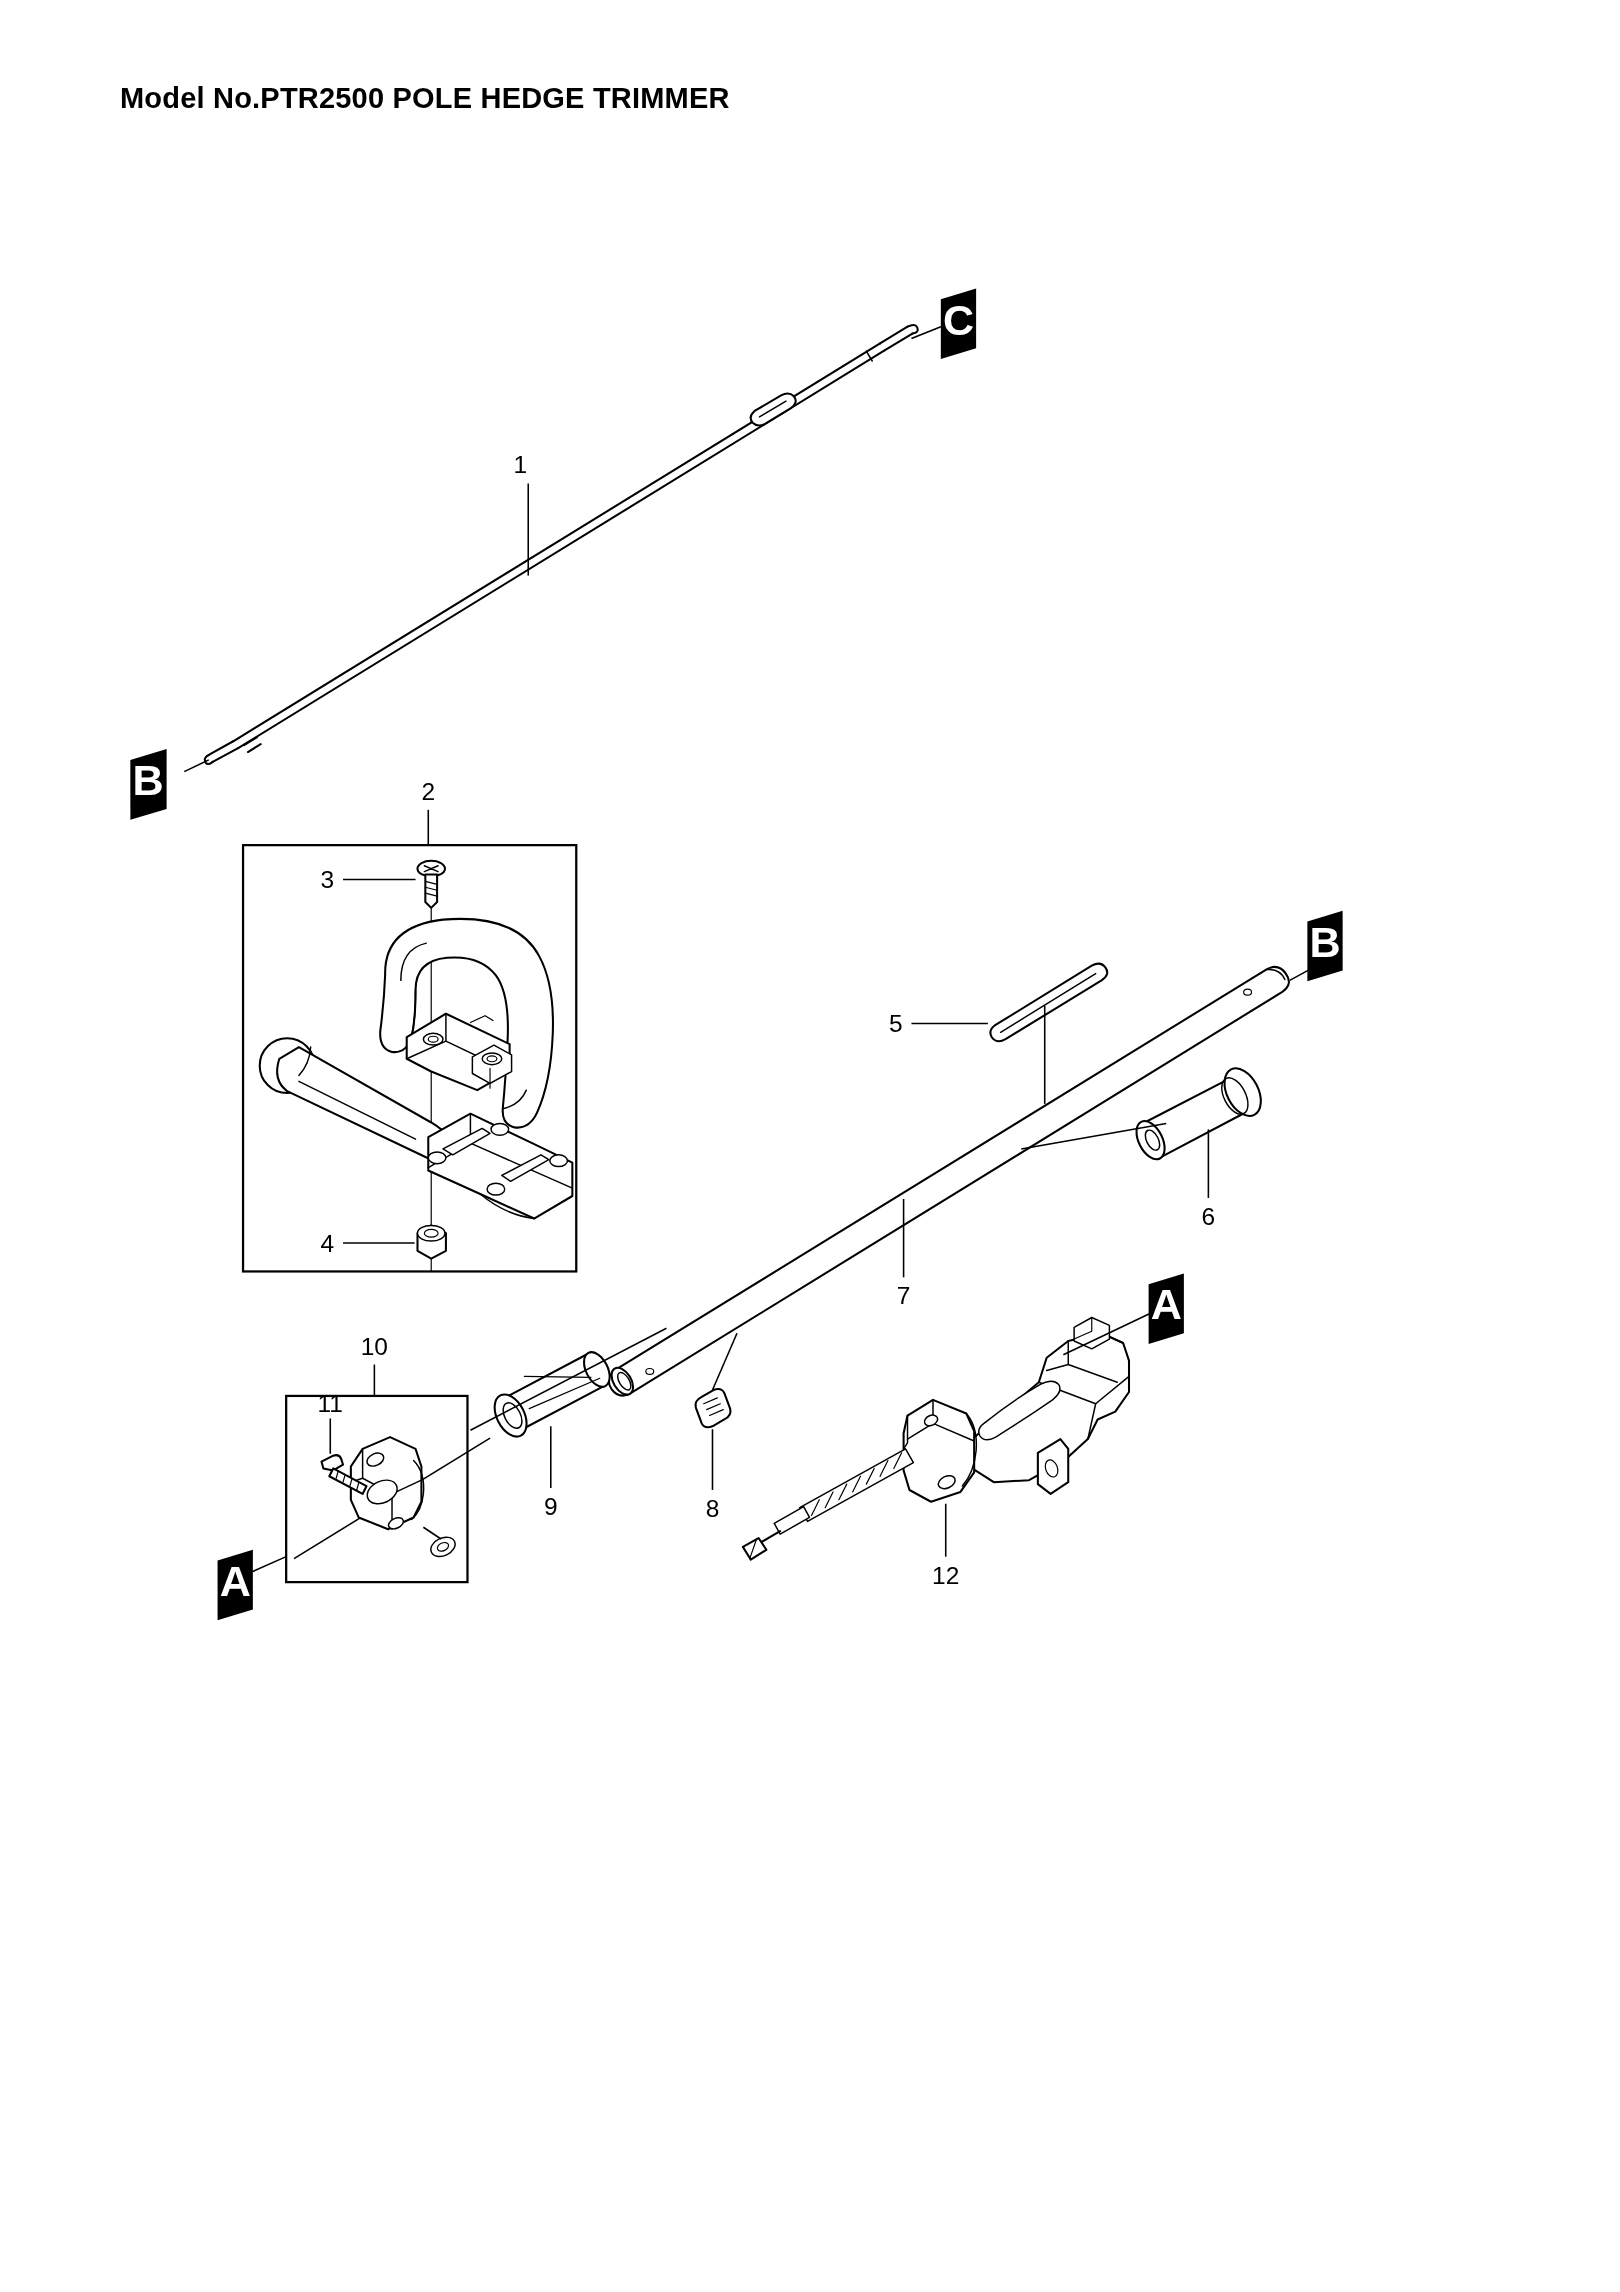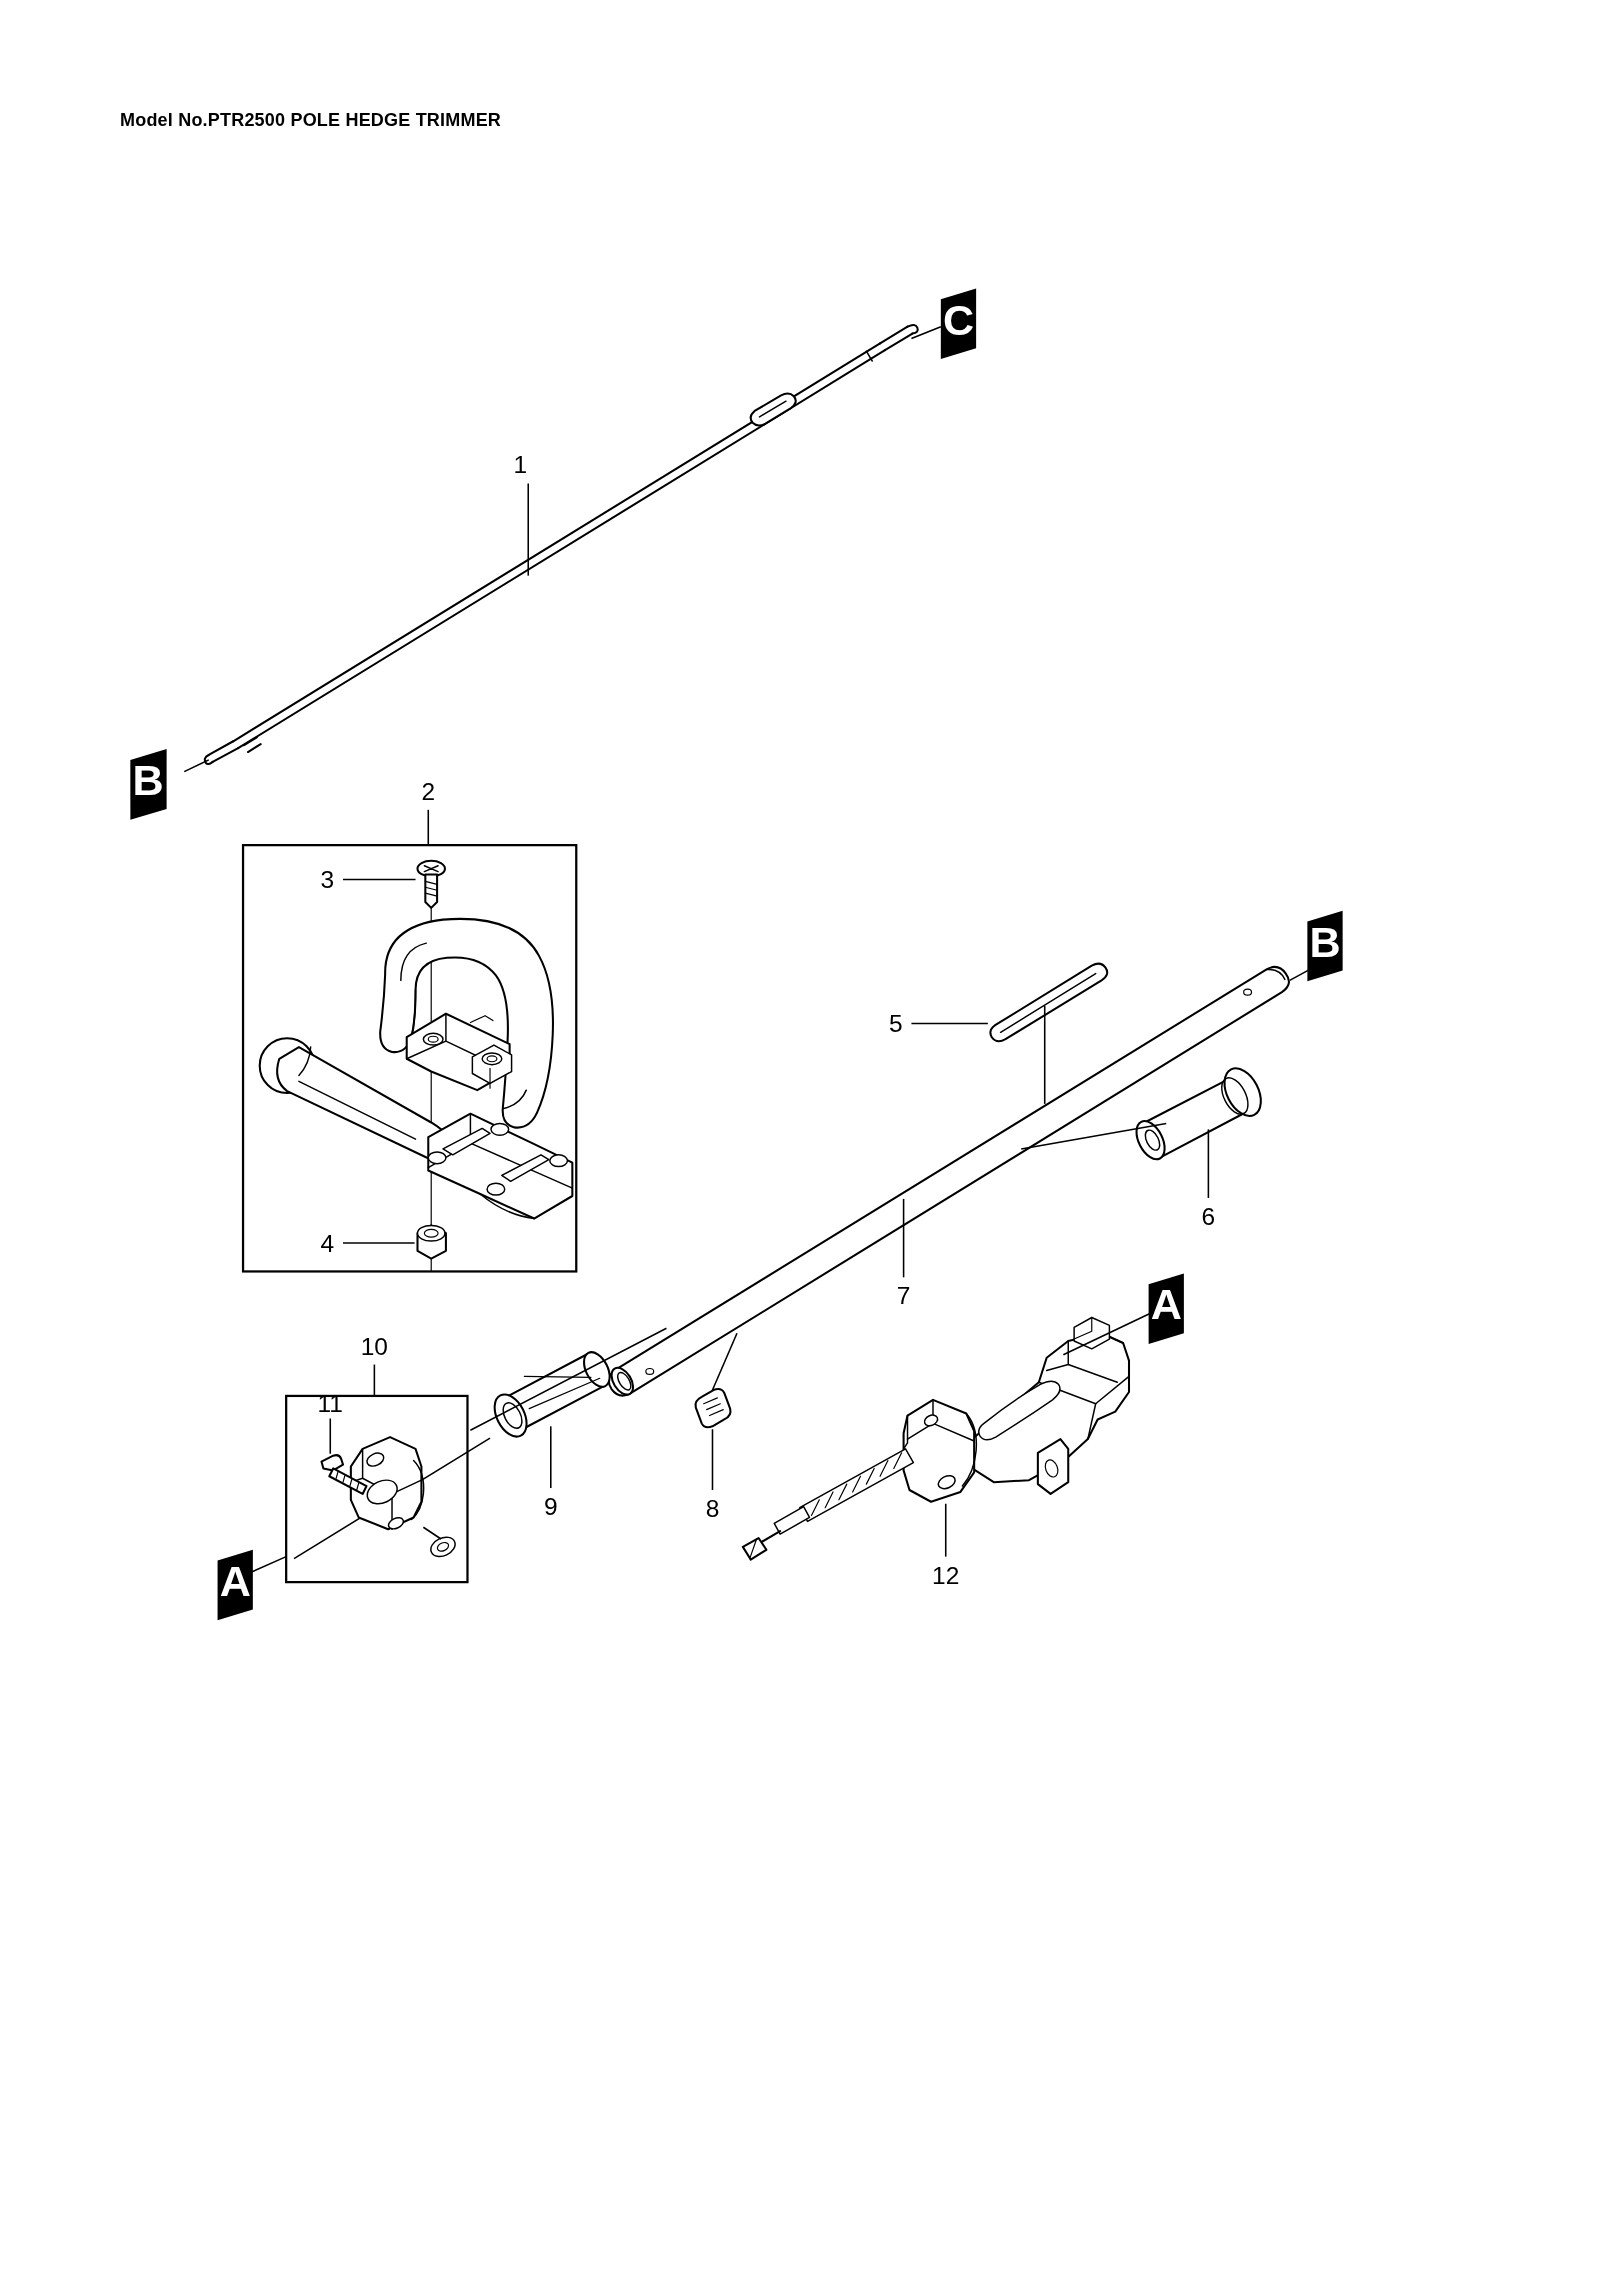--- a/index.html
+++ b/index.html
@@ -11,22 +11,22 @@
     width: 1620px;
     height: 2293px;
     position: relative;
     font-family: "Liberation Sans", sans-serif;
     color: #000000;
     overflow: hidden;
   }
   #page-title {
     position: absolute;
     left: 120px;
-    top: 110px;
-    font-size: 18px;
+    top: 82px;
+    font-size: 29px;
     font-weight: bold;
     letter-spacing: 0.2px;
     white-space: nowrap;
   }
   #diagram-canvas {
     position: absolute;
     left: 0;
     top: 0;
     width: 1620px;
     height: 2293px;

